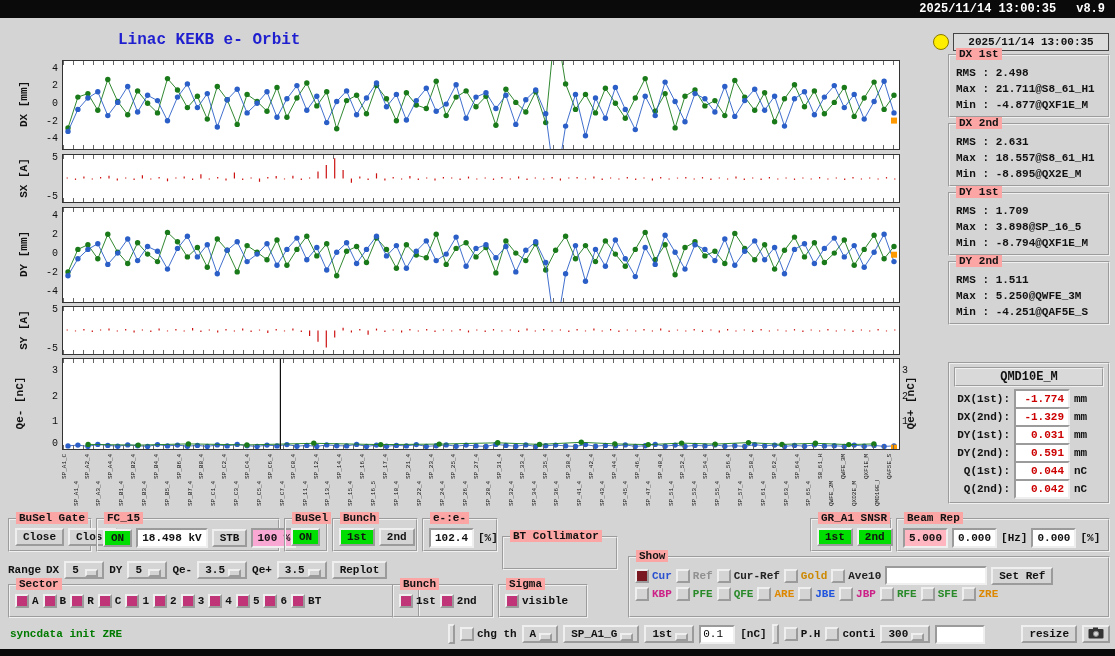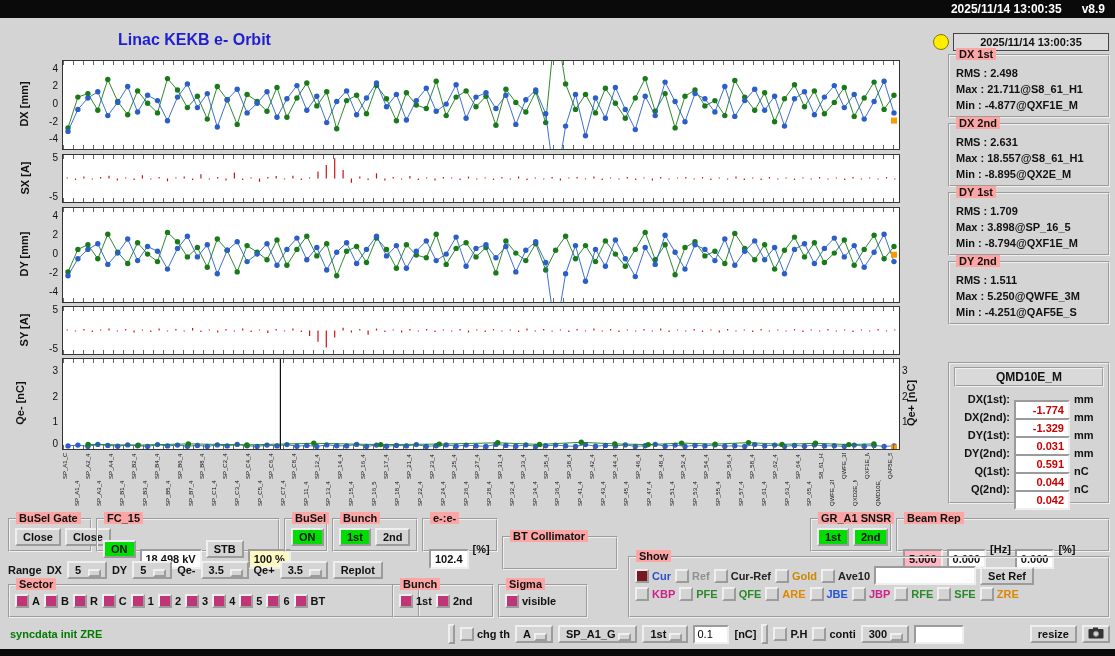--- a/index.html
+++ b/index.html
@@ -1,17 +1,17 @@
 <!DOCTYPE html>
 <html><head>
 <meta charset="utf-8">
 <style>
   html,body{margin:0;padding:0;background:#888;}
   #app{position:relative;width:1115px;height:656px;background:#d4d4d4;overflow:hidden;
-       font-family:Liberation Sans, sans-serif;color:#111;}
+       font-family:Liberation Mono, monospace;color:#111;}
   .topbar{position:absolute;left:0;top:0;right:0;height:18px;background:#0a0a0a;color:#fff;
           display:flex;justify-content:flex-end;align-items:center;gap:20px;padding-right:10px;
           font-size:12px;font-weight:bold;}
   .bottombar{position:absolute;left:0;bottom:0;right:0;height:7px;background:#0a0a0a;}
   .page-title{position:absolute;left:118px;top:31px;font-size:16px;font-weight:bold;color:#1f1fd0;}
   .plot{position:absolute;background:#fff;border:1px solid #333;overflow:hidden;}
   .plot svg{position:absolute;left:0;top:0;z-index:1;}
   .plot::before,.plot::after{content:"";position:absolute;left:0;right:0;height:4px;z-index:2;
       background-image:repeating-linear-gradient(90deg,#666 0 1px,transparent 1px 10px);}
   .plot::before{top:0;} .plot::after{bottom:0;}
@@ -41,21 +41,21 @@
   .monrow .val{color:#cc0000;width:44px;text-align:right;}
   .monrow .munit{margin-left:4px;}
   .group{position:absolute;border:2px groove #f0f0f0;box-sizing:border-box;}
   .group-row{display:flex;align-items:center;gap:4px;padding:8px 5px 3px;box-sizing:border-box;}
   .group.multi .group-row{padding:2px 5px 0;}
   .group.multi .group-row:first-of-type{padding-top:8px;}
   .rowflex{position:absolute;display:flex;align-items:center;gap:5px;}
   .btn{height:18px;font-size:11px;font-weight:bold;padding:0 6px;border:2px outset #efefef;
        background:#d4d4d4;font-family:inherit;color:#111;cursor:pointer;white-space:nowrap;}
   .val{display:inline-block;height:14px;line-height:14px;font-size:11px;font-weight:bold;
-       padding:1px 4px;border:2px inset #efefef;background:#fff;white-space:nowrap;margin-top:21px;}
+       padding:1px 4px;border:2px inset #efefef;background:#fff;white-space:nowrap;}
   .lab{font-size:11px;font-weight:bold;white-space:nowrap;}
   .menubtn{display:inline-flex;align-items:center;height:18px;font-size:11px;font-weight:bold;
            padding:0 20px 0 6px;border:2px outset #efefef;background:#d4d4d4;position:relative;
            cursor:pointer;box-sizing:border-box;white-space:nowrap;}
   .menubtn::after{content:"";position:absolute;right:4px;top:6px;width:9px;height:4px;
                   border:2px outset #efefef;background:#d4d4d4;}
   .cbwrap{display:inline-flex;align-items:center;gap:3px;font-size:11px;font-weight:bold;
           cursor:pointer;white-space:nowrap;}
   .cb{width:10px;height:10px;border:2px outset #efefef;background:#d4d4d4;flex:none;}
   .entry{height:15px;border:2px inset #efefef;background:#fff;font-size:11px;
@@ -910,21 +910,21 @@
         <button class="btn">Close</button>
         <button class="btn">Close</button>
       </div>
     </div>
   <div class="group" style="left:96px;top:518px;width:184px;height:34px">
       <span class="group-label">FC_15</span>
       <div class="group-row">
         <button class="btn" style="background: rgb(0, 221, 0);">ON</button>
         <span class="val">18.498 kV</span>
         <button class="btn">STB</button>
-        <span class="val" style="background: #fef9c3;">100 %</span>
+        <span class="val" style="background: #f9a8d4;">100 %</span>
       </div>
     </div>
   <div class="group" style="left:284px;top:518px;width:44px;height:34px">
       <span class="group-label">BuSel</span>
       <div class="group-row">
         <button class="btn" style="background: rgb(0, 221, 0);">ON</button>
       </div>
     </div>
   <div class="group" style="left:332px;top:518px;width:86px;height:34px">
       <span class="group-label">Bunch</span>

